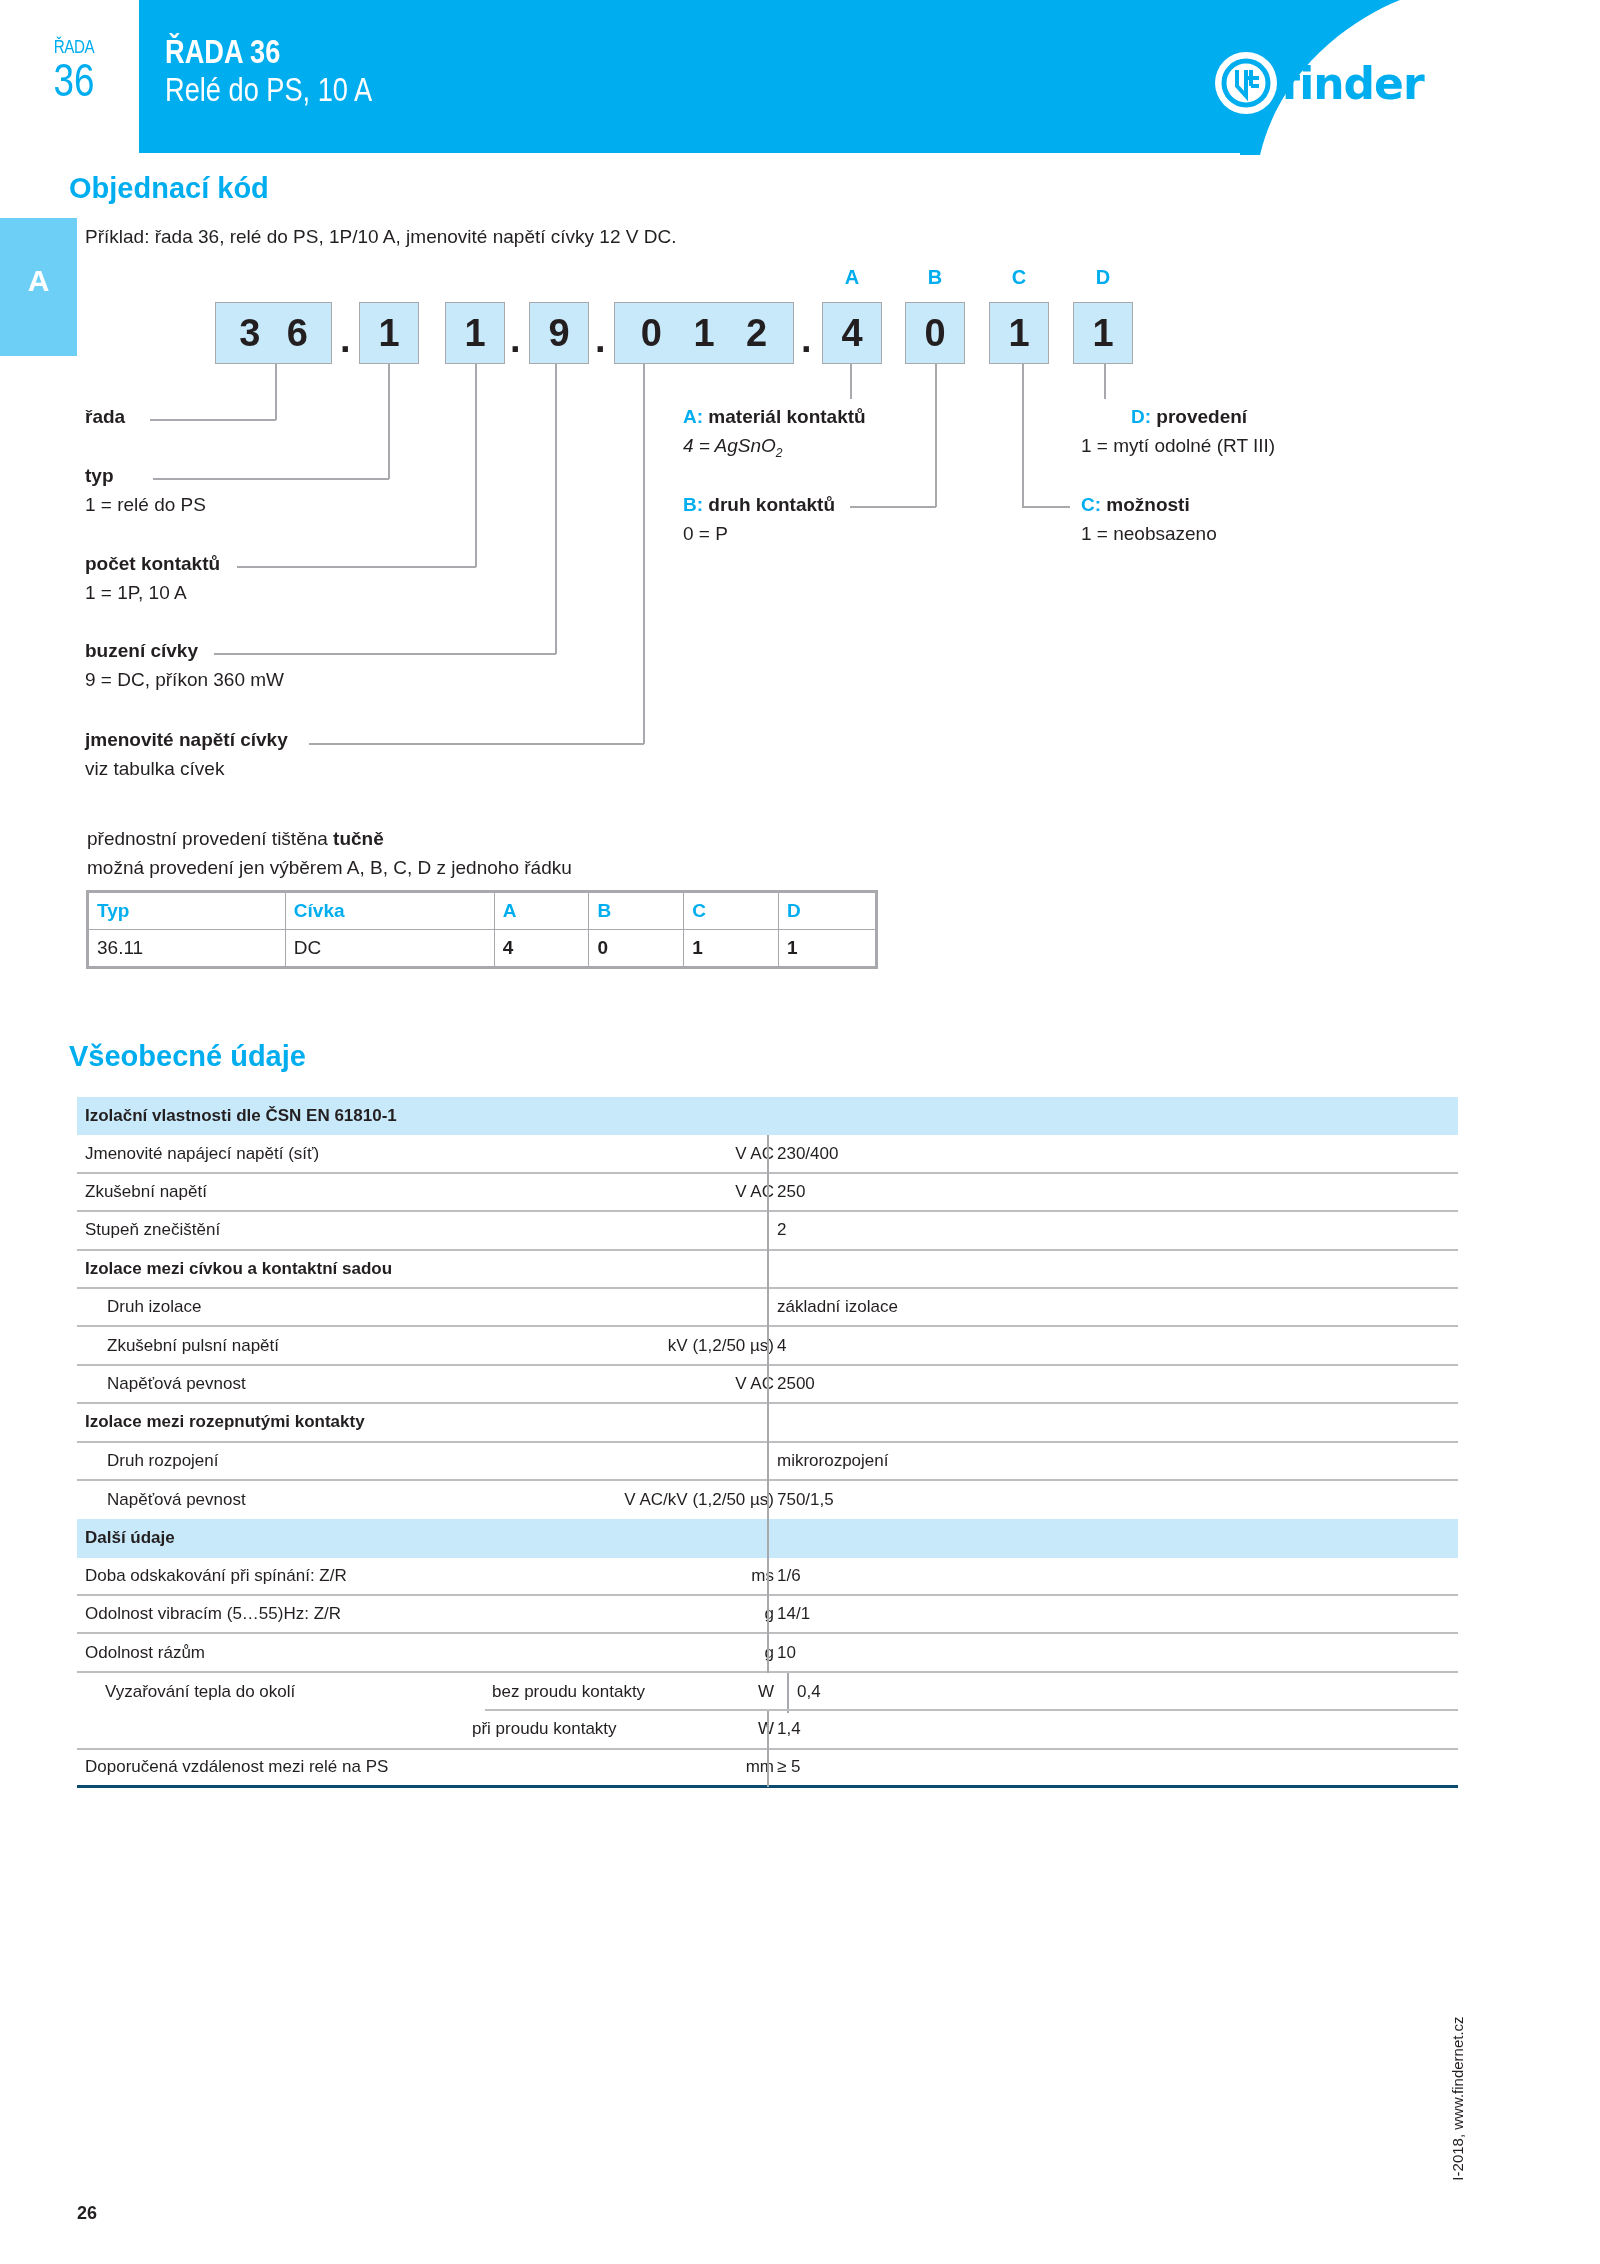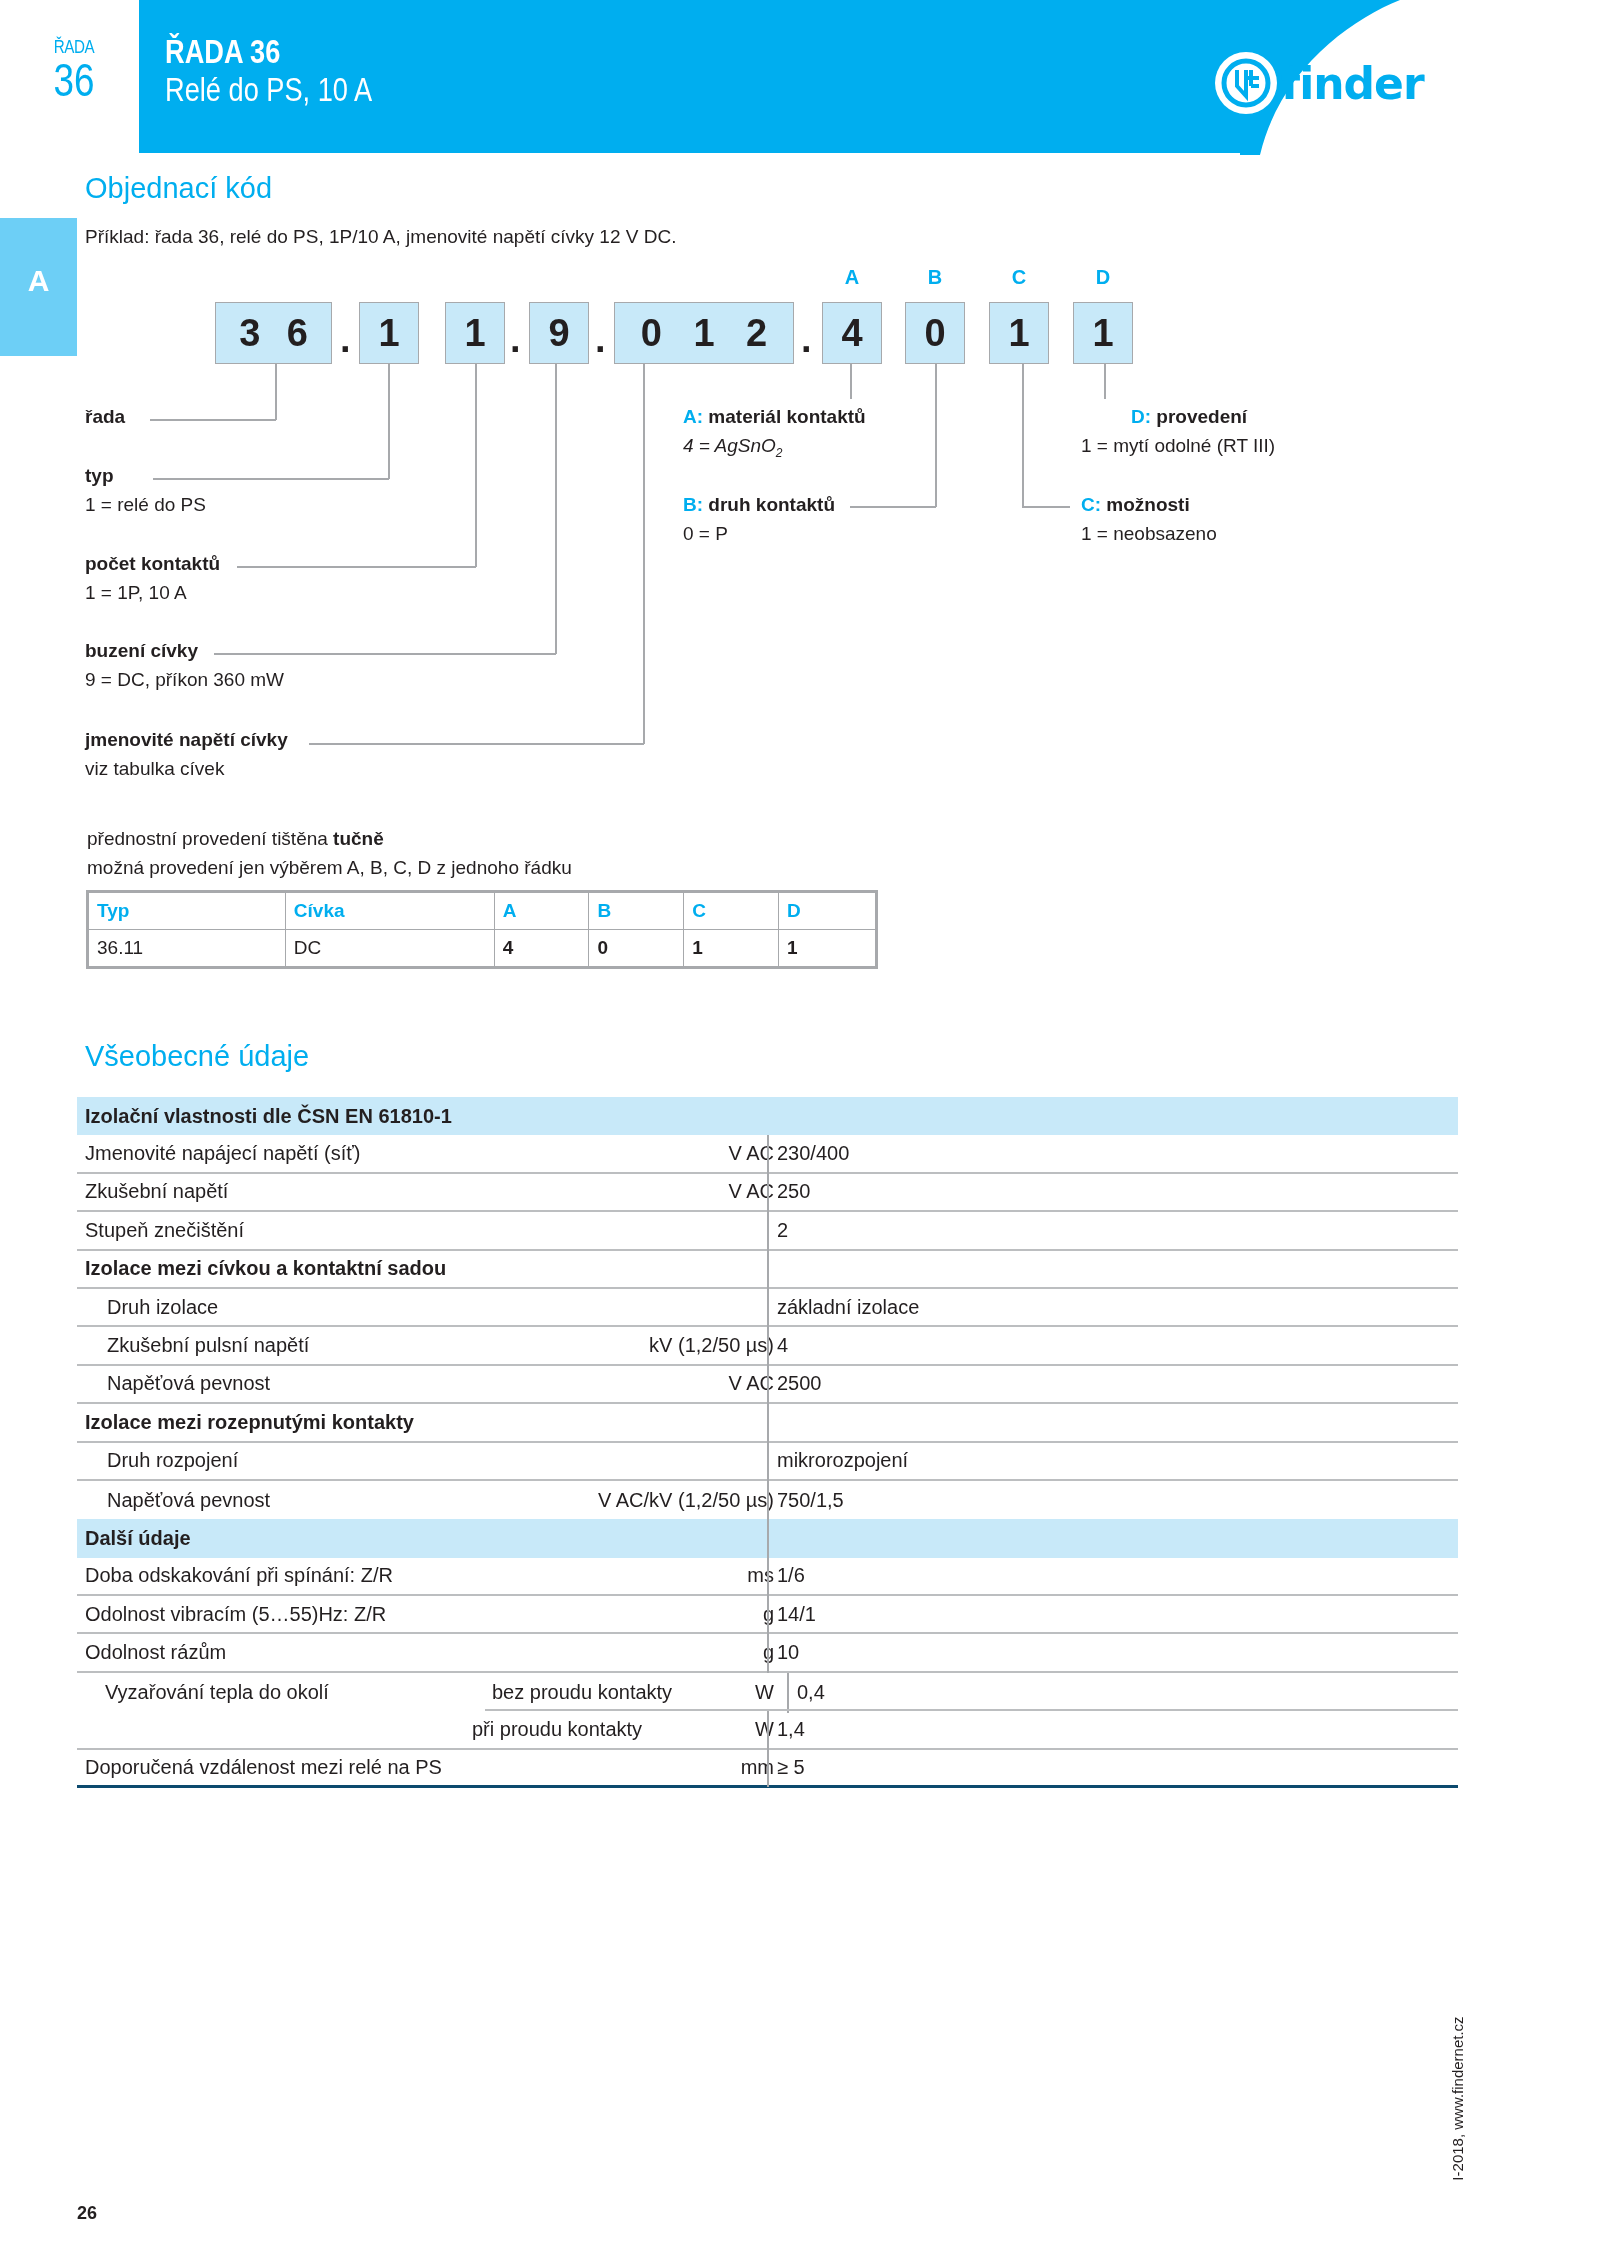--- a/index.html
+++ b/index.html
@@ -15,40 +15,40 @@
   .hdr-title { position: absolute; left: 165px; top: 32px; color: #fff; font-weight: bold; font-size: 34px; transform: scaleX(0.8); transform-origin: left; }
   .hdr-sub { position: absolute; left: 165px; top: 70px; color: #fff; font-size: 34px; transform: scaleX(0.8); transform-origin: left; }
   .logo { position: absolute; left: 1215px; top: 52px; display: flex; align-items: center; }
   .logo-circle { width: 62px; height: 62px; border-radius: 50%; background: #fff; display: flex; align-items: center; justify-content: center; }
   .logo-circle svg { display: block; }
   .logo-text { color: #00aeef; font-weight: bold; font-size: 44px; margin-left: 4px; letter-spacing: -1px; font-family: "DejaVu Sans", sans-serif; }
 
   
   .tab-a { position: absolute; left: 0; top: 218px; width: 77px; height: 138px; background: #6dcff6; color: #fff; font-weight: bold; font-size: 30px; display: flex; align-items: center; justify-content: center; padding-bottom: 12px; }
 
-  h2.section { position: absolute; left: 85px; color: #00aeef; font-size: 29px; font-weight: normal; text-align: right; }
+  h2.section { position: absolute; left: 69px; color: #00aeef; font-size: 29px; font-weight: bold; text-align: right; }
   .txt { position: absolute; font-size: 19px; color: #231f20; white-space: nowrap; }
   .b { font-weight: bold; }
   .blue { color: #00aeef; }
 
   
   .cbox { position: absolute; top: 302px; height: 62px; background: #c8e9f9; border: 1.5px solid #a7a9ac; display: flex; align-items: center; justify-content: space-around; font-weight: bold; font-size: 38px; color: #231f20; padding: 0 10px; }
   .cdot { position: absolute; top: 318px; font-weight: bold; font-size: 38px; }
   .letter-hdr { position: absolute; top: 266px; color: #00aeef; font-weight: bold; font-size: 20px; width: 60px; text-align: center; }
 
   .line { position: absolute; background: #a7a9ac; }
 
   
   .opt-table { position: absolute; left: 86px; top: 890px; width: 792px; border: 3px solid #a7a9ac; border-collapse: collapse; }
   .opt-table td, .opt-table th { border: 1.5px solid #a7a9ac; height: 38px; padding: 0 8px; font-size: 19px; text-align: left; }
   .opt-table th { color: #00aeef; font-weight: bold; }
 
   
   .spec { position: absolute; left: 77px; top: 1097px; width: 1381px; }
-  .srow { position: relative; height: 38.4px; border-bottom: 2px solid #bcbec0; display: flex; align-items: center; font-size: 20px; }
+  .srow { position: relative; height: 38.4px; border-bottom: 2px solid #bcbec0; display: flex; align-items: center; font-size: 17px; }
   .srow.head { background: #c8e9f9; border-bottom: none; font-weight: bold; }
   .srow.sub { font-weight: bold; }
   .srow .c1 { position: absolute; left: 8px; }
   .srow .c1.ind { left: 30px; }
   .srow .mid { position: absolute; left: 395px; }
   .srow .unit { position: absolute; right: 684px; text-align: right; }
   .srow .val { position: absolute; left: 700px; }
   .srow .vsep { position: absolute; left: 690px; top: 0; bottom: -2px; width: 1.5px; background: #a7a9ac; }
   .srow.partial { border-bottom: none; margin-left: 20px; }
   .srow.partial::after { content: ""; position: absolute; left: 388px; right: 0; bottom: 0; height: 2px; background: #bcbec0; }

